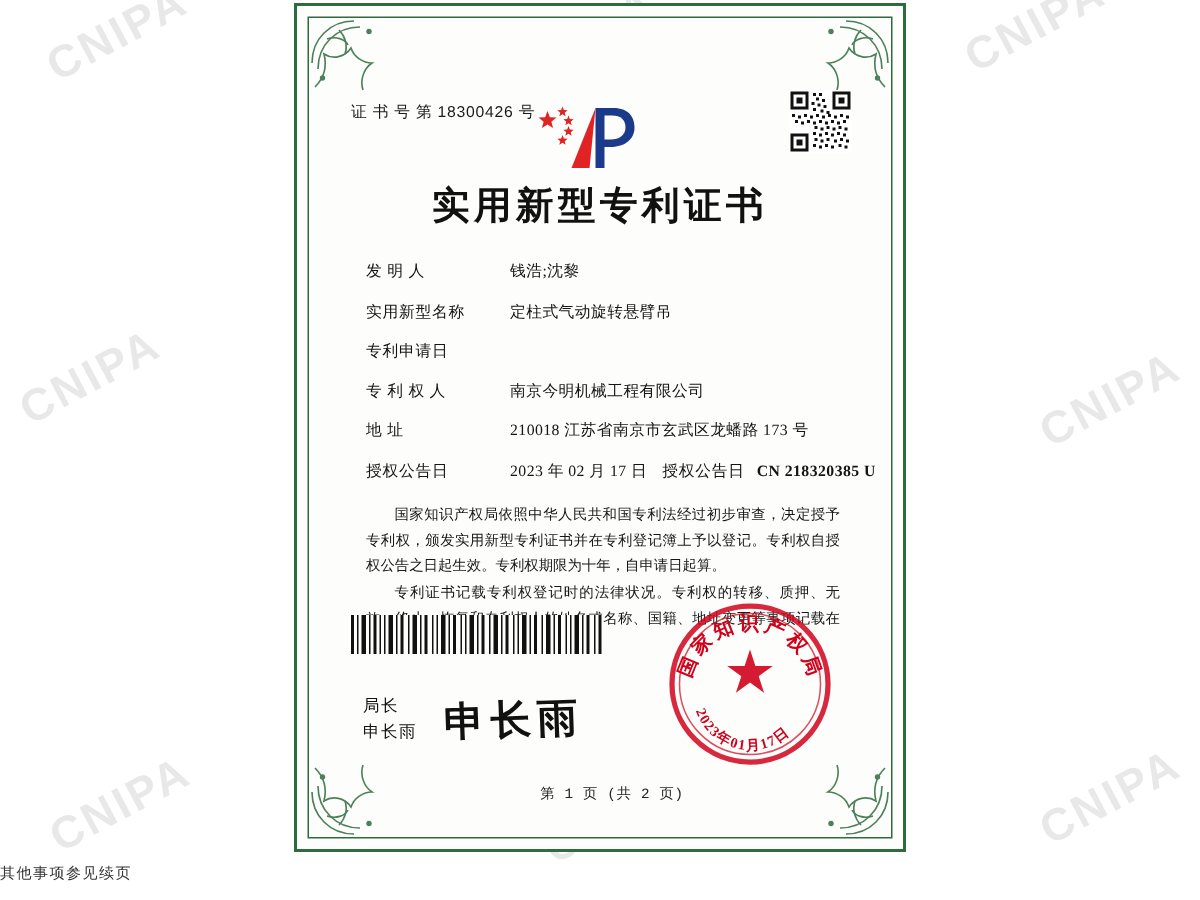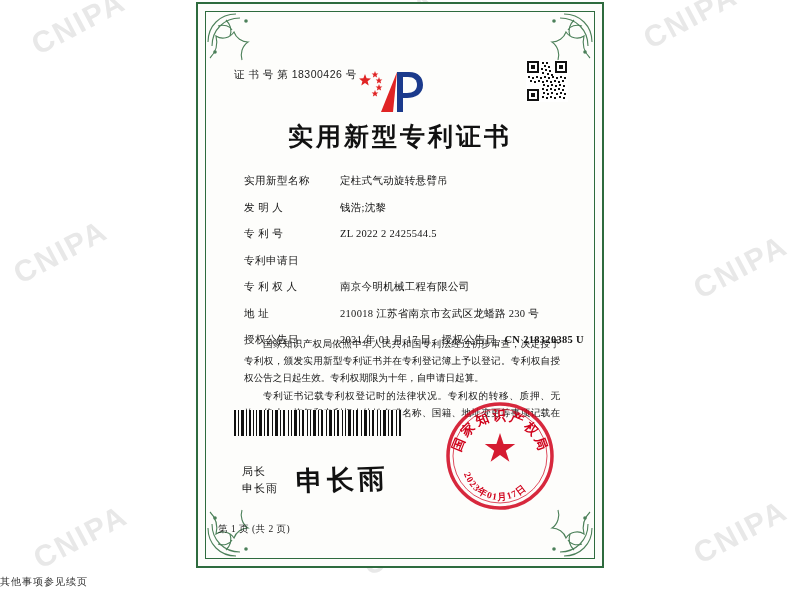--- a/index.html
+++ b/index.html
@@ -211,24 +211,25 @@
   .seal {
     position: absolute;
     right: 26px;
     bottom: 34px;
     width: 112px;
     height: 112px;
   }
 
   .page-num {
     position: absolute;
-    left: 0;
+    left: 16px;
     right: 0;
     bottom: 10px;
-    font-family: Liberation Serif, serif;
+    text-align: center;
+    font-family: Liberation Mono, monospace;
     font-size: 9.5px;
     color: #222;
     letter-spacing: 0.5px;
   }
 
   .footnote {
     position: absolute;
     left: 0;
     right: 0;
     top: 575px;
@@ -403,45 +404,41 @@
             <polygon points="22,16 22.9,18.4 25.4,18.5 23.5,20.1 24.1,22.5 22,21.2 19.9,22.5 20.5,20.1 18.6,18.5 21.1,18.4"></polygon>
             <polygon points="18,22 18.9,24.4 21.4,24.5 19.5,26.1 20.1,28.5 18,27.2 15.9,28.5 16.5,26.1 14.6,24.5 17.1,24.4"></polygon>
           </g>
         </svg>
       </div>
 
       <div class="title">实用新型专利证书</div>
 
       <div class="fields">
         <div class="field-row">
-          <span class="f-label">实用新型名称</span>
-          <span class="f-value">定柱式气动旋转悬臂吊</span>
-        </div>
-        <div class="field-row">
           <span class="f-label">发  明  人</span>
           <span class="f-value">钱浩;沈黎</span>
         </div>
         <div class="field-row">
-          <span class="f-label">专  利  号</span>
-          <span class="f-value">ZL 2022 2 2425544.5</span>
+          <span class="f-label">实用新型名称</span>
+          <span class="f-value">定柱式气动旋转悬臂吊</span>
         </div>
         <div class="field-row">
           <span class="f-label">专利申请日</span>
         </div>
         <div class="field-row">
           <span class="f-label">专 利 权 人</span>
           <span class="f-value">南京今明机械工程有限公司</span>
         </div>
         <div class="field-row">
           <span class="f-label">地      址</span>
-          <span class="f-value">210018 江苏省南京市玄武区龙蟠路 230 号</span>
+          <span class="f-value">210018 江苏省南京市玄武区龙蟠路 173 号</span>
         </div>
         <div class="field-row">
           <span class="f-label">授权公告日</span>
-          <span class="f-value">2031 年 01 月 17 日</span>
+          <span class="f-value">2023 年 02 月 17 日</span>
           <span class="f-label2">授权公告日</span>
           <span class="f-value2">CN 218320385 U</span>
         </div>
       </div>
 
       <div class="body-text">
         <p>国家知识产权局依照中华人民共和国专利法经过初步审查，决定授予专利权，颁发实用新型专利证书并在专利登记簿上予以登记。专利权自授权公告之日起生效。专利权期限为十年，自申请日起算。</p>
         <p>专利证书记载专利权登记时的法律状况。专利权的转移、质押、无效、终止、恢复和专利权人的姓名或名称、国籍、地址变更等事项记载在专利登记簿上。</p>
       </div>
 

